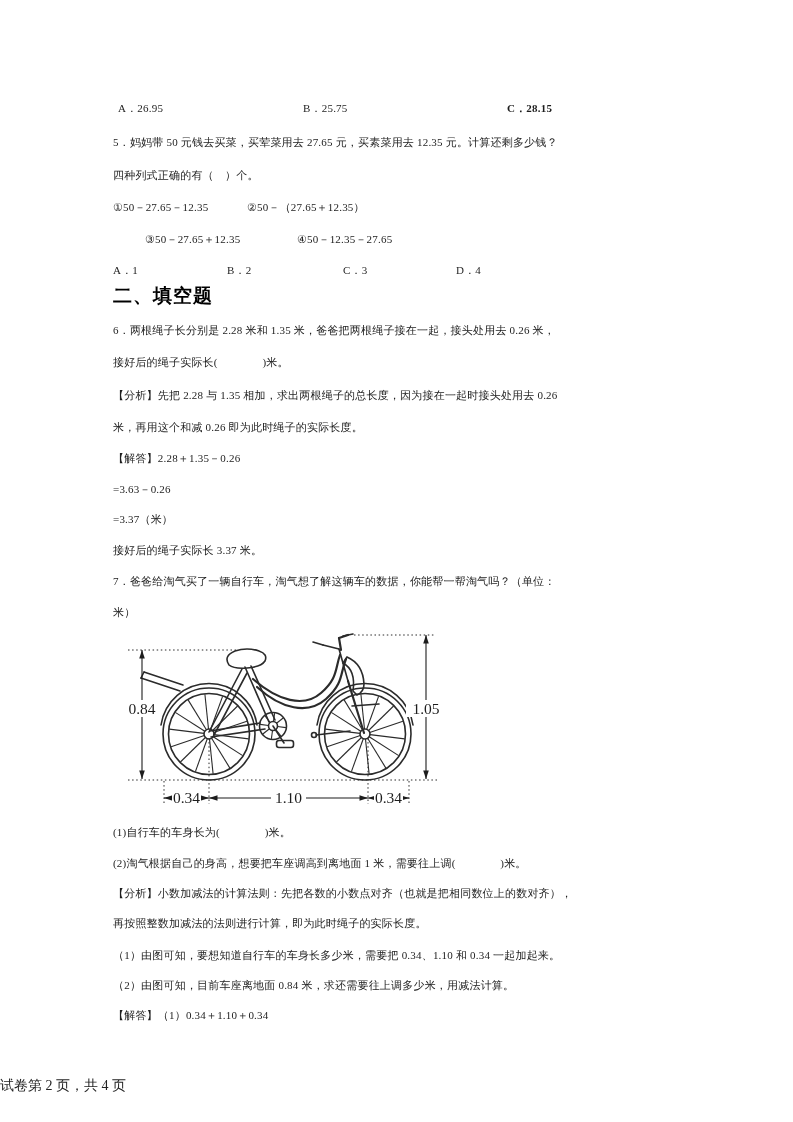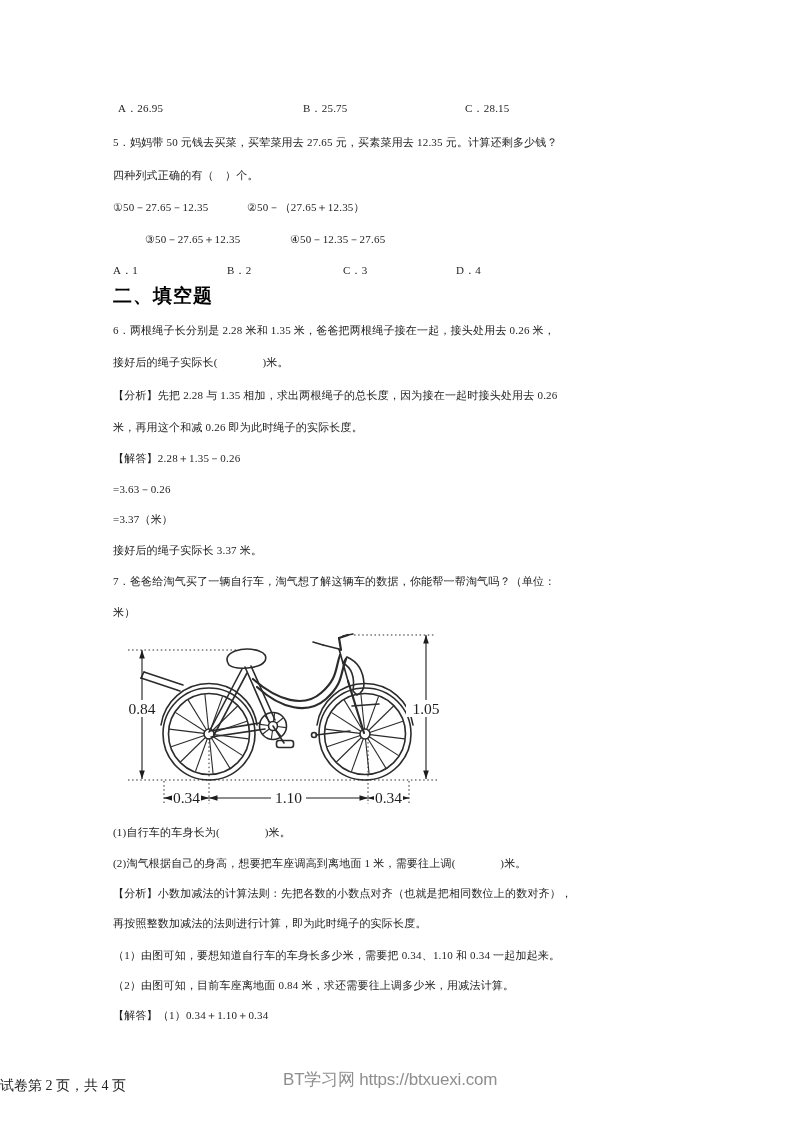--- a/index.html
+++ b/index.html
@@ -28,32 +28,32 @@
                font-size:14px;color:#222;}
 </style>
 </head>
 <body>
 
 <div class="page">
 
   <div class="line" style="top:97px;width:575px;">
     <span class="opt" style="left:5px;">A．26.95</span>
     <span class="opt" style="left:190px;">B．25.75</span>
-    <span class="opt" style="left:352px;">C．28.15</span>
+    <span class="opt" style="left:394px;font-weight:bold;">C．28.15</span>
   </div>
 
   <div class="line" style="top:131px;">5．妈妈带 50 元钱去买菜，买荤菜用去 27.65 元，买素菜用去 12.35 元。计算还剩多少钱？</div>
   <div class="line" style="top:164px;">四种列式正确的有（　）个。</div>
   <div class="line" style="top:196px;width:575px;">
     <span class="opt" style="left:0;">①50－27.65－12.35</span>
     <span class="opt" style="left:134px;">②50－（27.65＋12.35）</span>
   </div>
   <div class="line" style="top:228px;width:575px;margin-left:32px;">
     <span class="opt" style="left:0;">③50－27.65＋12.35</span>
-    <span class="opt" style="left:145px;text-align:right;">④50－12.35－27.65</span>
+    <span class="opt" style="left:152px;text-align:right;">④50－12.35－27.65</span>
   </div>
   <div class="line" style="top:259px;width:575px;">
     <span class="opt" style="left:0;">A．1</span>
     <span class="opt" style="left:114px;">B．2</span>
     <span class="opt" style="left:230px;">C．3</span>
     <span class="opt" style="left:343px;">D．4</span>
   </div>
 
   <div class="line section-title" style="top:285px;">二、填空题</div>
 
@@ -218,16 +218,15 @@
   </div>
 
   <div class="line" style="top:821px;">(1)自行车的车身长为(　　　　)米。</div>
   <div class="line" style="top:852px;">(2)淘气根据自己的身高，想要把车座调高到离地面 1 米，需要往上调(　　　　)米。</div>
   <div class="line" style="top:882px;">【分析】小数加减法的计算法则：先把各数的小数点对齐（也就是把相同数位上的数对齐），</div>
   <div class="line" style="top:912px;">再按照整数加减法的法则进行计算，即为此时绳子的实际长度。</div>
   <div class="line" style="top:944px;">（1）由图可知，要想知道自行车的车身长多少米，需要把 0.34、1.10 和 0.34 一起加起来。</div>
   <div class="line" style="top:974px;">（2）由图可知，目前车座离地面 0.84 米，求还需要往上调多少米，用减法计算。</div>
   <div class="line" style="top:1004px;">【解答】（1）0.34＋1.10＋0.34</div>
 
-  <div class="watermark">BT学习网 https://btxuexi.com</div>
   <div class="page-footer">试卷第 2 页，共 4 页</div>
 
 </div>
 
 </body></html>

